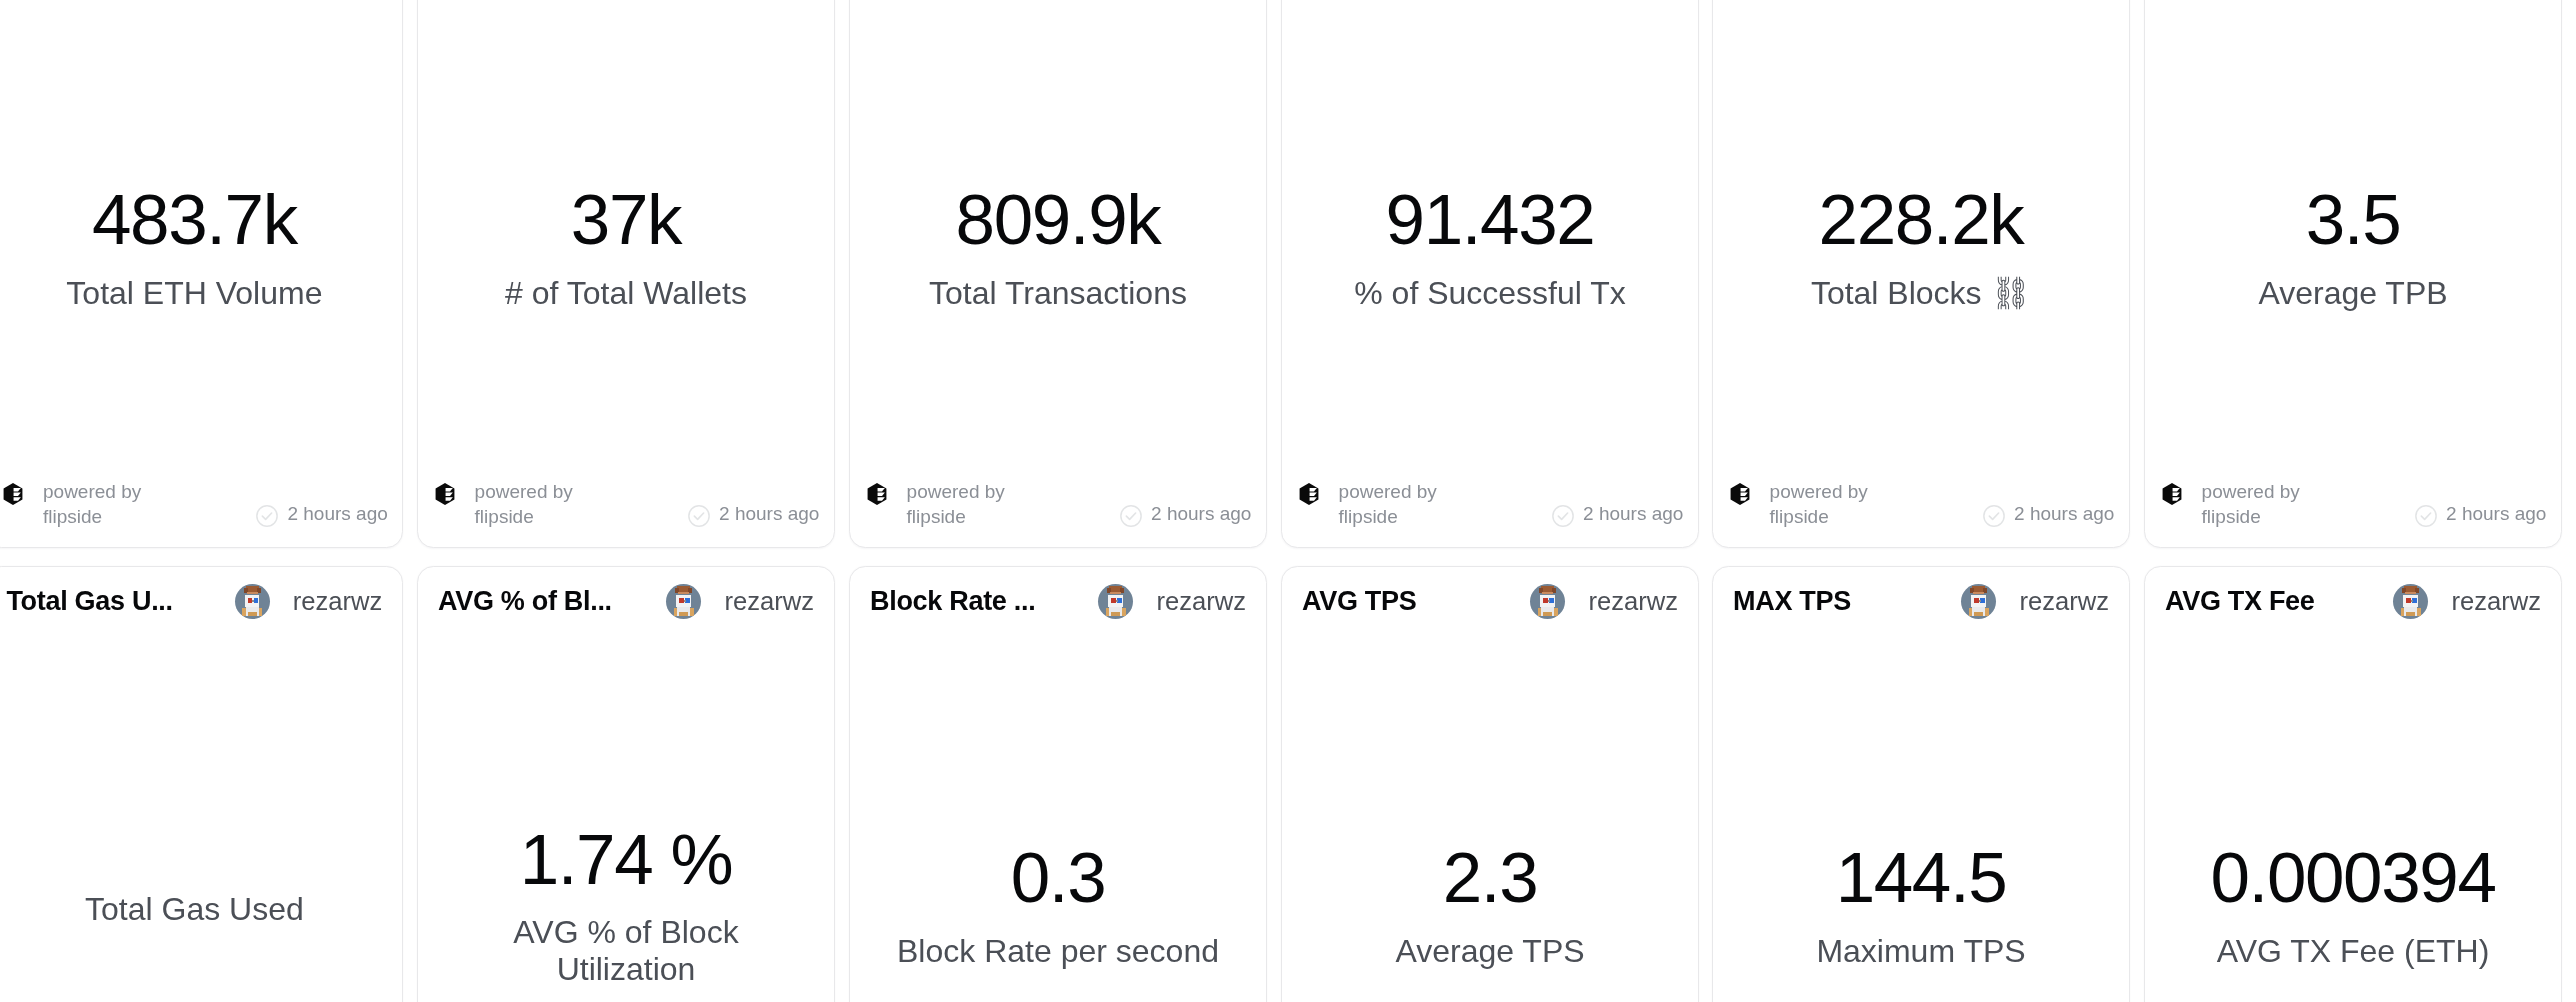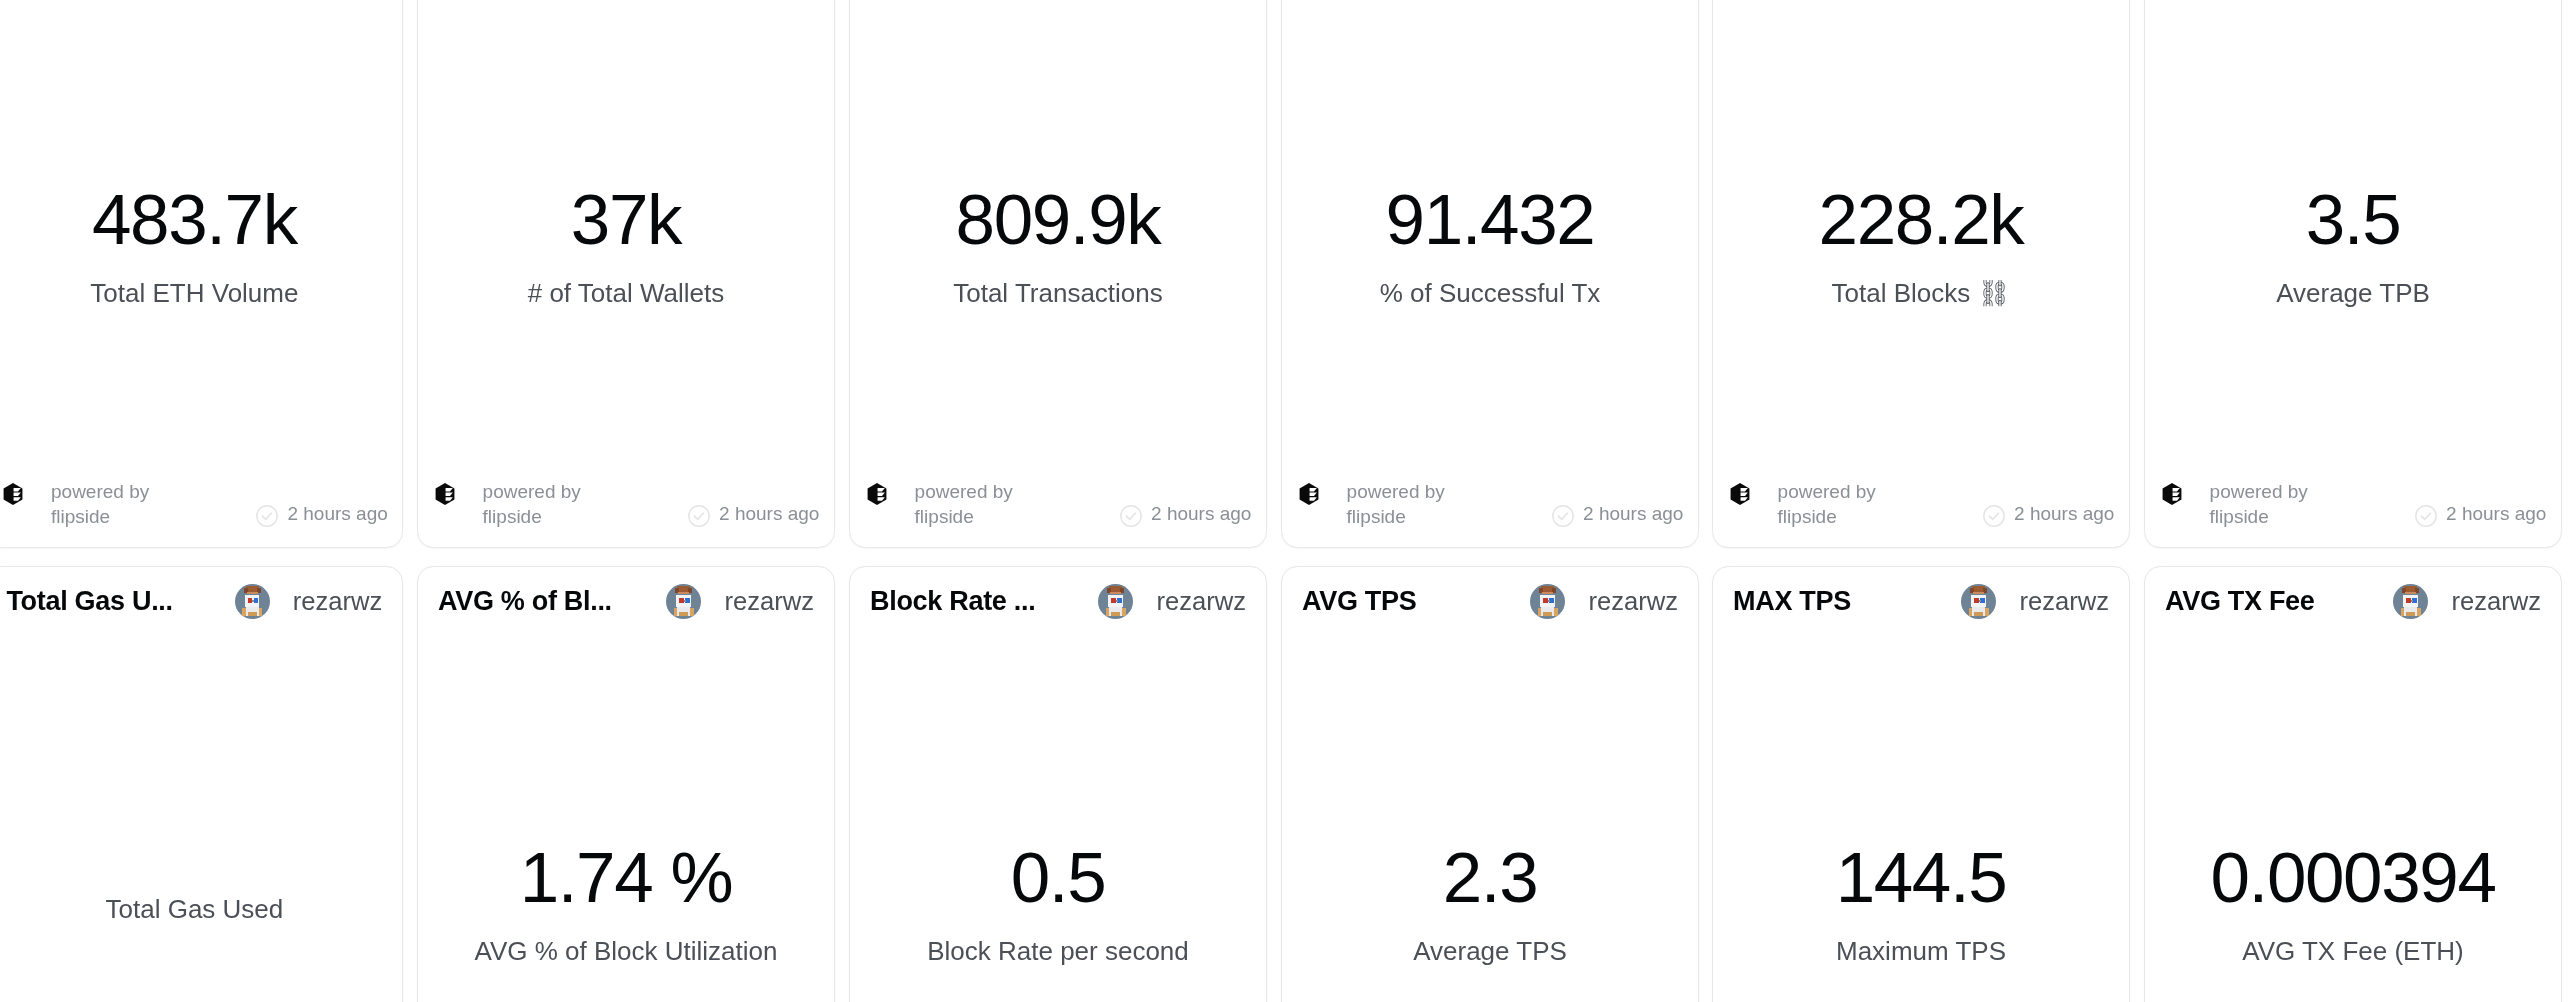--- a/index.html
+++ b/index.html
@@ -102,40 +102,40 @@
   }
   .big-value {
     font-size: 71px;
     font-weight: 400;
     color: #07080a;
     letter-spacing: -1.4px;
     line-height: 84px;
     white-space: nowrap;
   }
   .value-label {
-    font-size: 26px;
+    font-size: 32px;
     color: #4b4f56;
     line-height: 37px;
     margin-top: 12.8px;
     max-width: 100%;
   }
 
   
   .card-foot {
     flex: 0 0 auto;
     display: flex;
     align-items: flex-start;
     justify-content: space-between;
     padding: 0 14.6px 16.4px 14.6px;
     gap: 9px;
   }
   .powered {
     display: flex;
     align-items: flex-start;
-    gap: 26px;
+    gap: 18px;
     max-width: 164px;
   }
   .powered-txt {
     font-size: 19px;
     color: #8b8f96;
     line-height: 25px;
     text-align: left;
   }
   .flip-logo { flex: 0 0 auto; margin-top: 2.7px; }
   .updated {
@@ -397,21 +397,21 @@
             <span class="px av-face"></span>
   <span class="px av-eye-l"></span>
             <span class="px av-eye-r"></span>
             <span class="px av-bridge"></span>
   <span class="px av-foot"></span>
           </span>
         <span class="author-name">rezarwz</span>
       </div>
     </div>
     <div class="card-body">
-      <div class="big-value">0.5</div>
+      <div class="big-value">0.3</div>
       <div class="value-label">Block Rate per second</div>
     </div>
     </div>
     <div class="card" style="left: 1281px; top: 566px; width: 418px; height: 606px;">
     <div class="card-head">
       <div class="card-title">AVG TPS</div>
       <div class="author">
         <span class="avatar">
   <span class="px av-hat"></span>
             <span class="px av-ear-l"></span>

